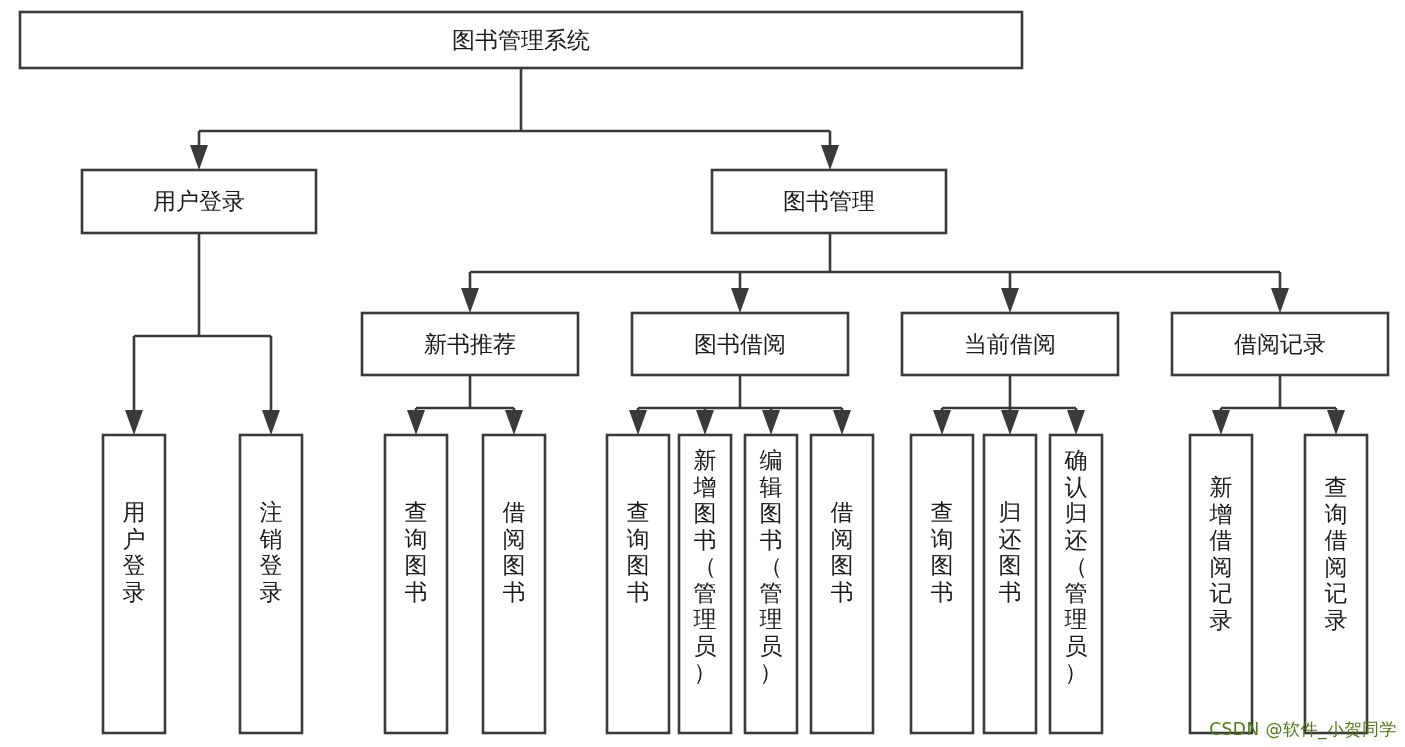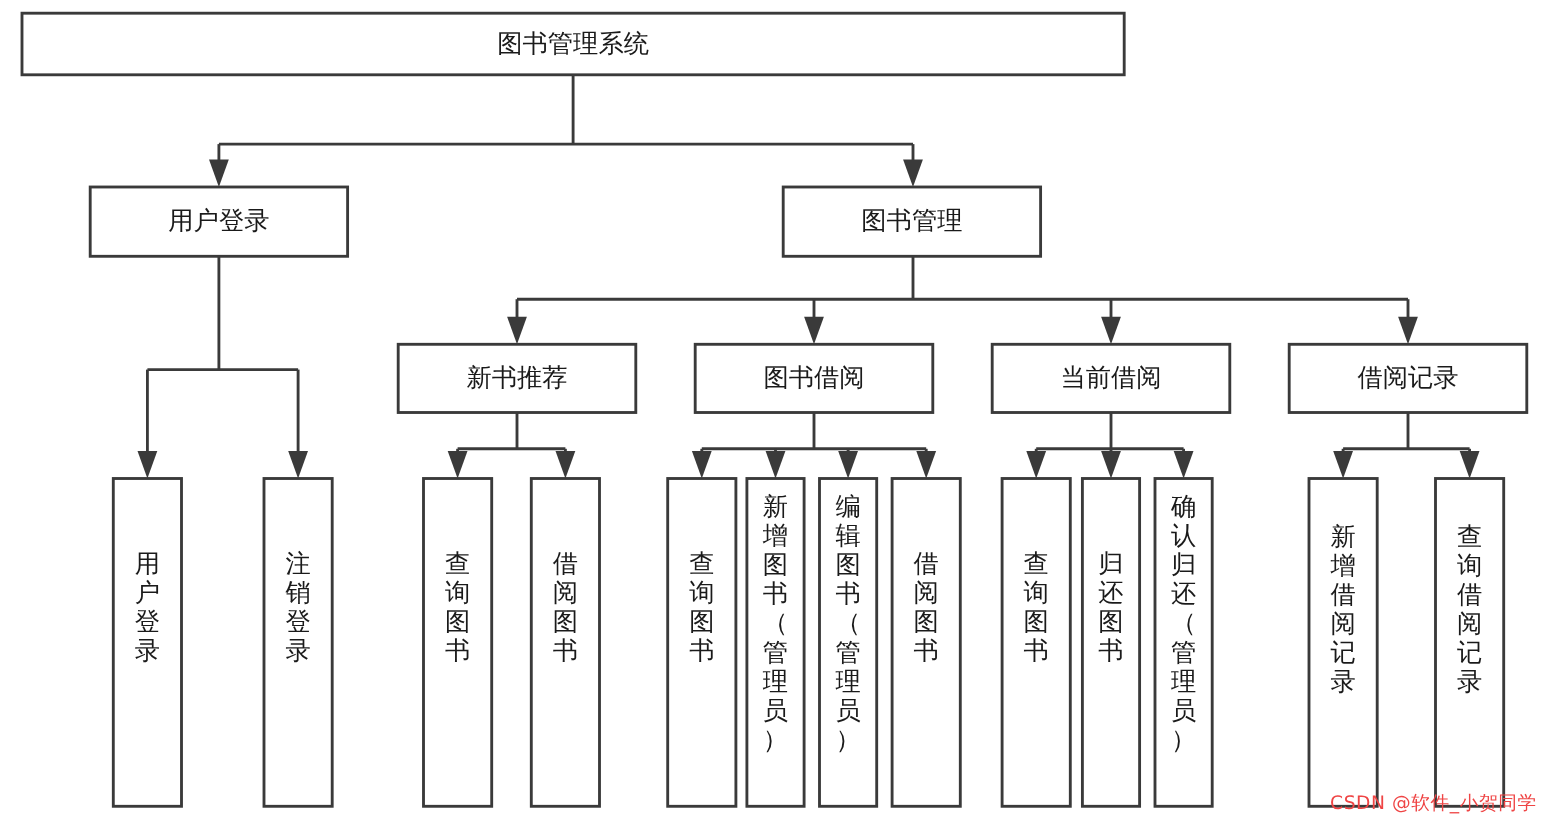--- a/index.html
+++ b/index.html
@@ -49,21 +49,21 @@
   .arrow-head {
     fill: #3a3a3a;
     stroke: none;
   }
   .watermark {
     position: absolute;
     right: 8px;
     bottom: 6px;
     font-family: "DejaVu Sans", "Liberation Sans", sans-serif;
     font-size: 17px;
-    color: #ef4444;
+    color: #4d7c0f;
     letter-spacing: 0.5px;
     white-space: nowrap;
     user-select: none;
   }
 </style>
 </head>
 <body>
 
 <svg id="diagram" viewBox="0 0 1405 747">
   <defs></defs>

